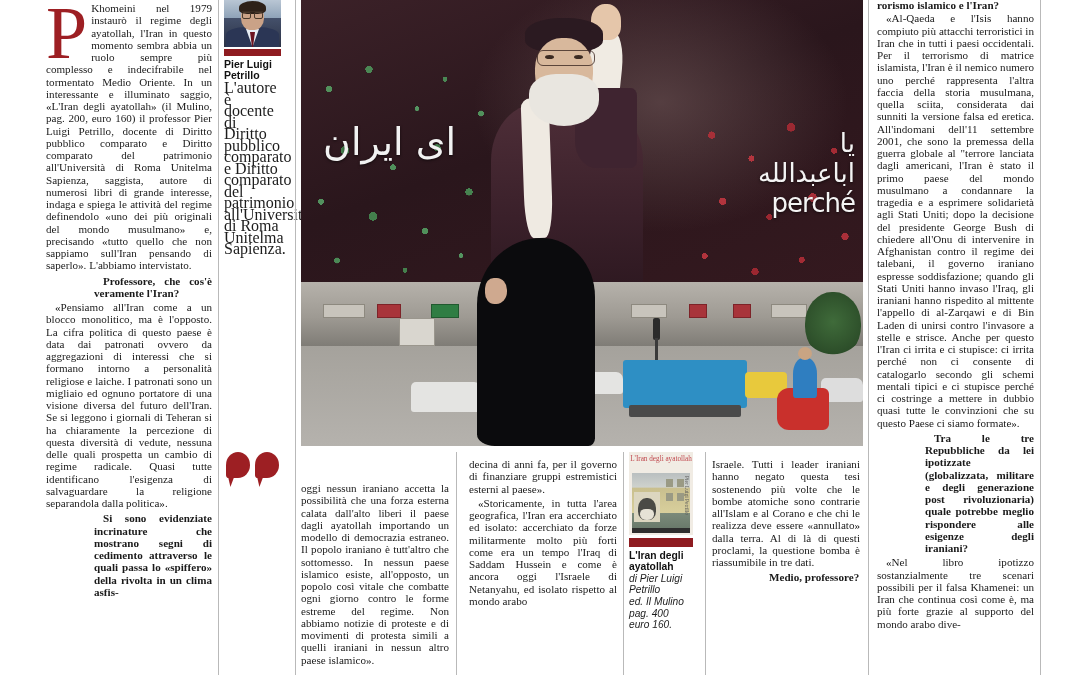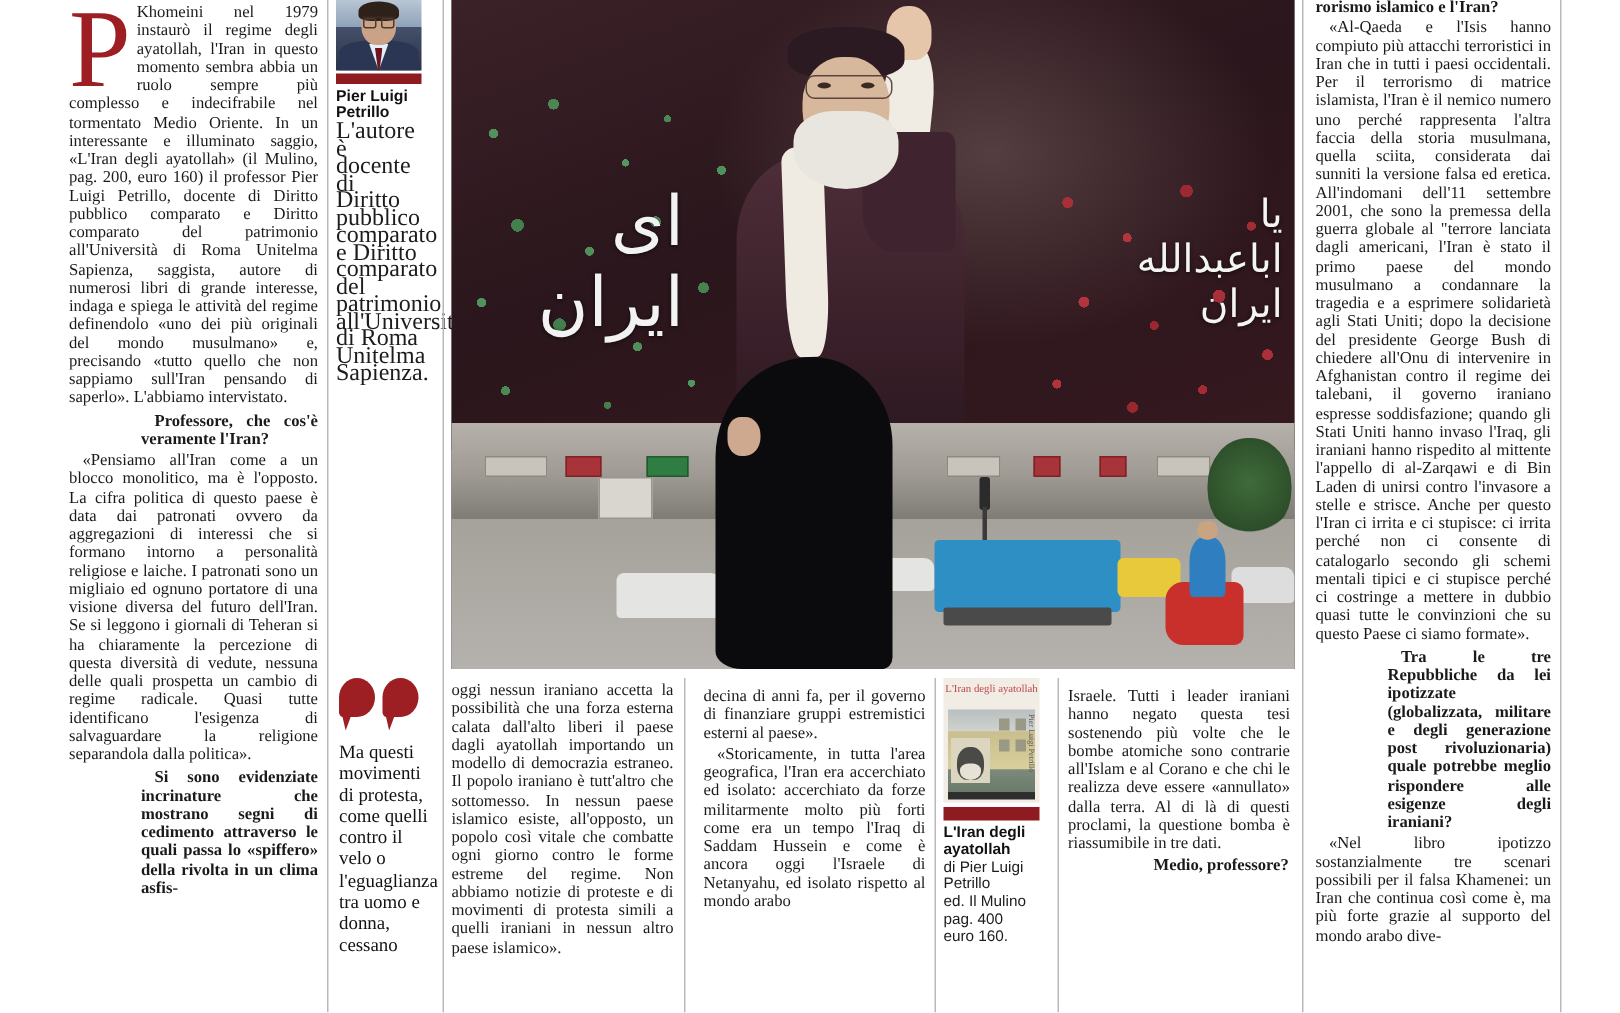--- a/index.html
+++ b/index.html
@@ -242,21 +242,21 @@
       radial-gradient(circle 6px at 90% 70%, #c83540 0 60%, transparent 61%);
     opacity: 0.8;
     filter: blur(0.5px);
   }
   .bb-farsi-left {
     position: absolute;
     left: 10px; top: 120px;
     width: 145px; height: 58px;
     color: #f2f2f2;
     font-family: "DejaVu Sans", sans-serif;
-    font-size: 46px;
+    font-size: 38px;
     direction: rtl;
     letter-spacing: -2px;
     text-shadow: 0 1px 3px rgba(0,0,0,.6);
   }
   .bb-farsi-right {
     position: absolute;
     right: 8px; top: 128px;
     width: 120px;
     color: #f4f4f4;
     font-family: "DejaVu Sans", sans-serif;
@@ -501,20 +501,21 @@
     font-size: 10.3px;
     line-height: 11.4px;
     color: #111;
     margin-top: 3px;
   }
   .book-meta {
     font-family: "Liberation Sans", sans-serif;
     font-size: 10.2px;
     line-height: 11.6px;
     color: #1c1c1c;
+    font-style: italic;
   }
 </style>
 </head>
 <body>
 
 <div class="page">
 
   <div class="col" style="left:46px; top:2px; width:166px; height:671px;">
     <span class="dropcap">P</span>
     <p>Khomeini nel 1979 instaurò il regime degli ayatollah, l'Iran in questo momento sembra abbia un ruolo sempre più complesso e indecifrabile nel tormentato Medio Oriente. In un interessante e illuminato saggio, «L'Iran degli ayatollah» (il Mulino, pag. 200, euro 160) il professor Pier Luigi Petrillo, docente di Diritto pubblico comparato e Diritto comparato del patrimonio all'Università di Roma Unitelma Sapienza, saggista, autore di numerosi libri di grande interesse, indaga e spiega le attività del regime definendolo «uno dei più originali del mondo musulmano» e, precisando «tutto quello che non sappiamo sull'Iran pensando di saperlo». L'abbiamo intervistato.</p>
@@ -536,30 +537,29 @@
     <div class="author-rule"></div>
     <div class="author-name">Pier Luigi Petrillo</div>
     <div class="author-bio">L'autore è docente di Diritto pubblico comparato e Diritto comparato del patrimonio all'Università di Roma Unitelma Sapienza.</div>
   </div>
 
   <div class="pullquote">
     <div class="quote-marks">
       <span class="qm qm1"></span>
       <span class="qm qm2"></span>
     </div>
-    <div class="quote-text">Ma questi movimenti di protesta, come quelli contro il velo o l'eguaglianza tra uomo e donna, cessano</div>
   </div>
   <div class="rule-right" style="left:295px; height:675px;"></div>
 
   <div class="photo">
     <div class="billboard">
       <div class="bb-green"></div>
       <div class="bb-red"></div>
       <div class="bb-farsi-left">ای ایران</div>
-      <div class="bb-farsi-right">یا اباعبدالله ایران</div>
+      <div class="bb-farsi-right">یا اباعبدالله perché</div>
       <div class="cleric">
         <div class="robe"></div>
         <div class="arm"></div>
         <div class="hand"></div>
         <div class="sleeve"></div>
         <div class="scarf"></div>
         <div class="turban"></div>
         <div class="face"></div>
         <div class="eyes"></div>
         <div class="glass"></div>
@@ -589,21 +589,21 @@
     <div class="truck"></div>
     <div class="taxi"></div>
     <div class="car white3"></div>
     <div class="scooter"></div>
     <div class="rider"></div>
     <div class="woman">
       <div class="wface"></div>
     </div>
   </div>
 
-  <div class="col" style="left:301px; top:454px; width:148px;">
+  <div class="col" style="left:301px; top:482px; width:148px;">
     <p>oggi nessun iraniano accetta la possibilità che una forza esterna calata dall'alto liberi il paese dagli ayatollah importando un modello di democrazia estraneo. Il popolo iraniano è tutt'altro che sottomesso. In nessun paese islamico esiste, all'opposto, un popolo così vitale che combatte ogni giorno contro le forme estreme del regime. Non abbiamo notizie di proteste e di movimenti di protesta simili a quelli iraniani in nessun altro paese islamico».</p>
   </div>
   <div class="rule-right" style="left:456px; top:452px; height:223px;"></div>
 
   <div class="col" style="left:469px; top:458px; width:148px;">
     <p>decina di anni fa, per il governo di finanziare gruppi estremistici esterni al paese».</p>
     <p class="indent" style="margin-top:2px;">«Storicamente, in tutta l'area geografica, l'Iran era accerchiato ed isolato: accerchiato da forze militarmente molto più forti come era un tempo l'Iraq di Saddam Hussein e come è ancora oggi l'Israele di Netanyahu, ed isolato rispetto al mondo arabo</p>
   </div>
   <div class="rule-right" style="left:623px; top:452px; height:223px;"></div>
 

